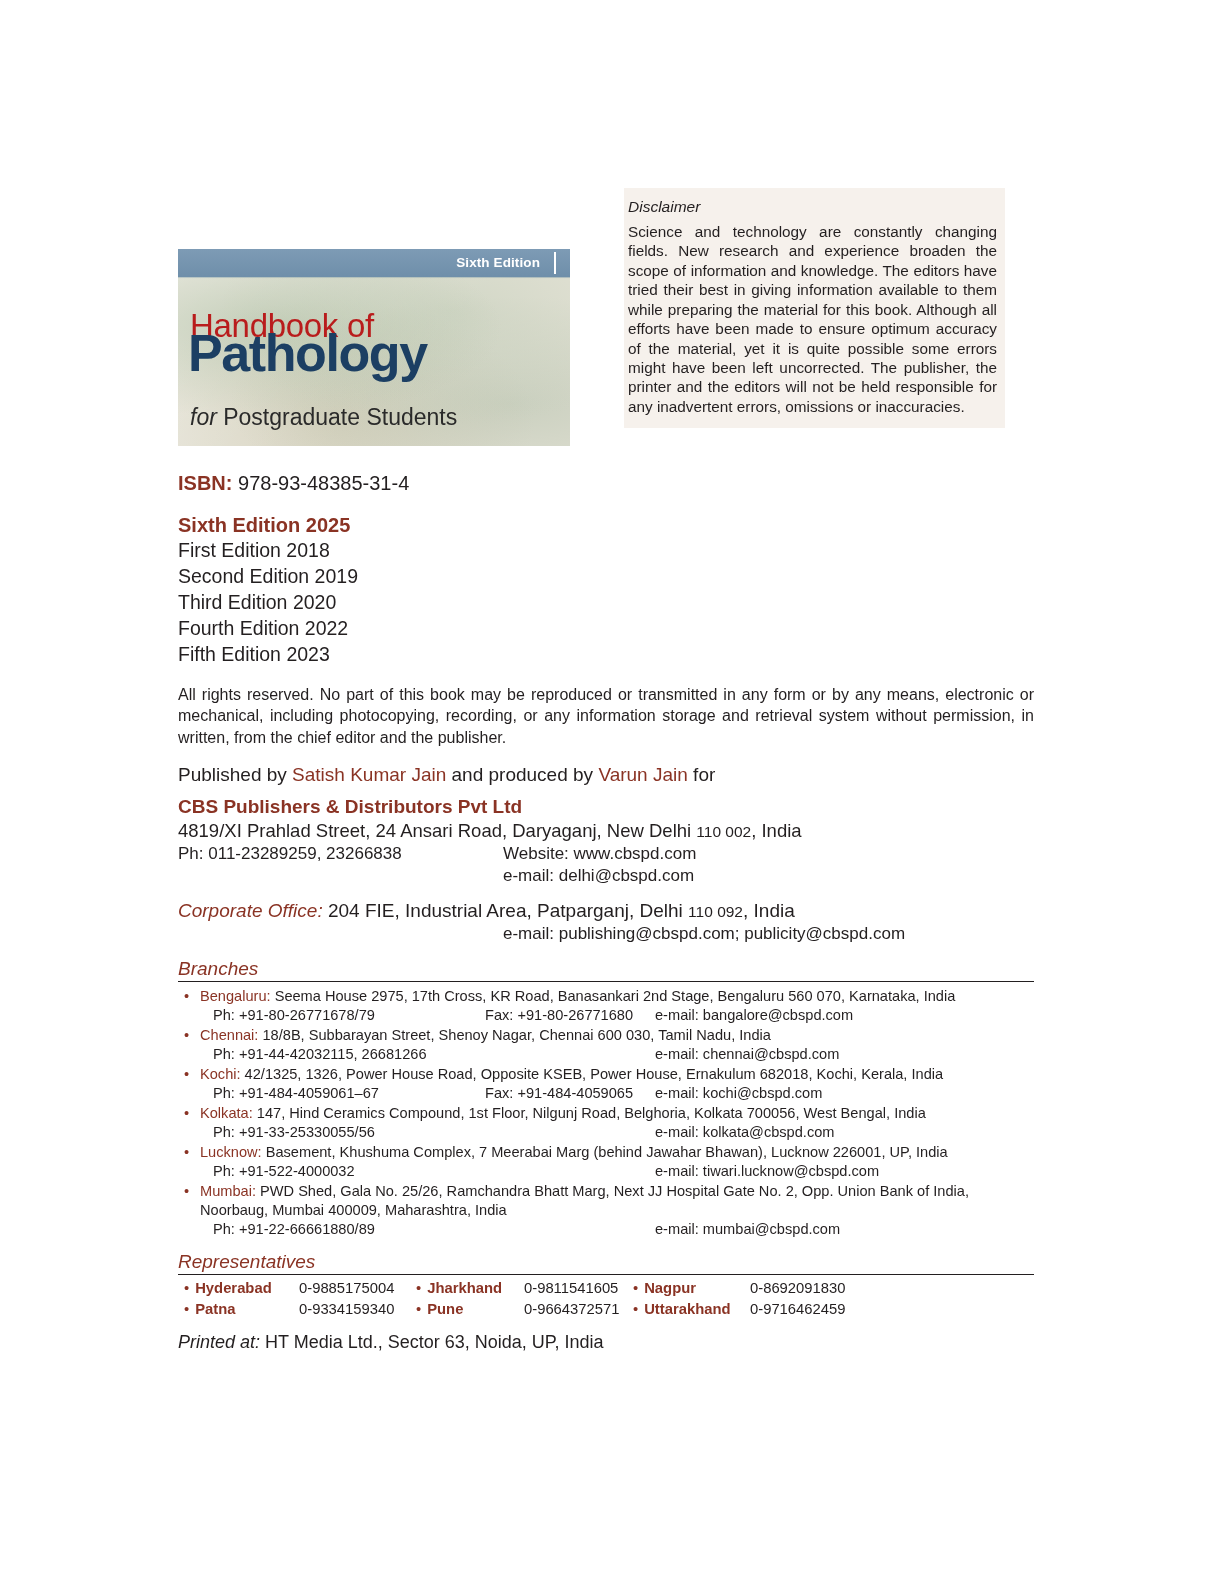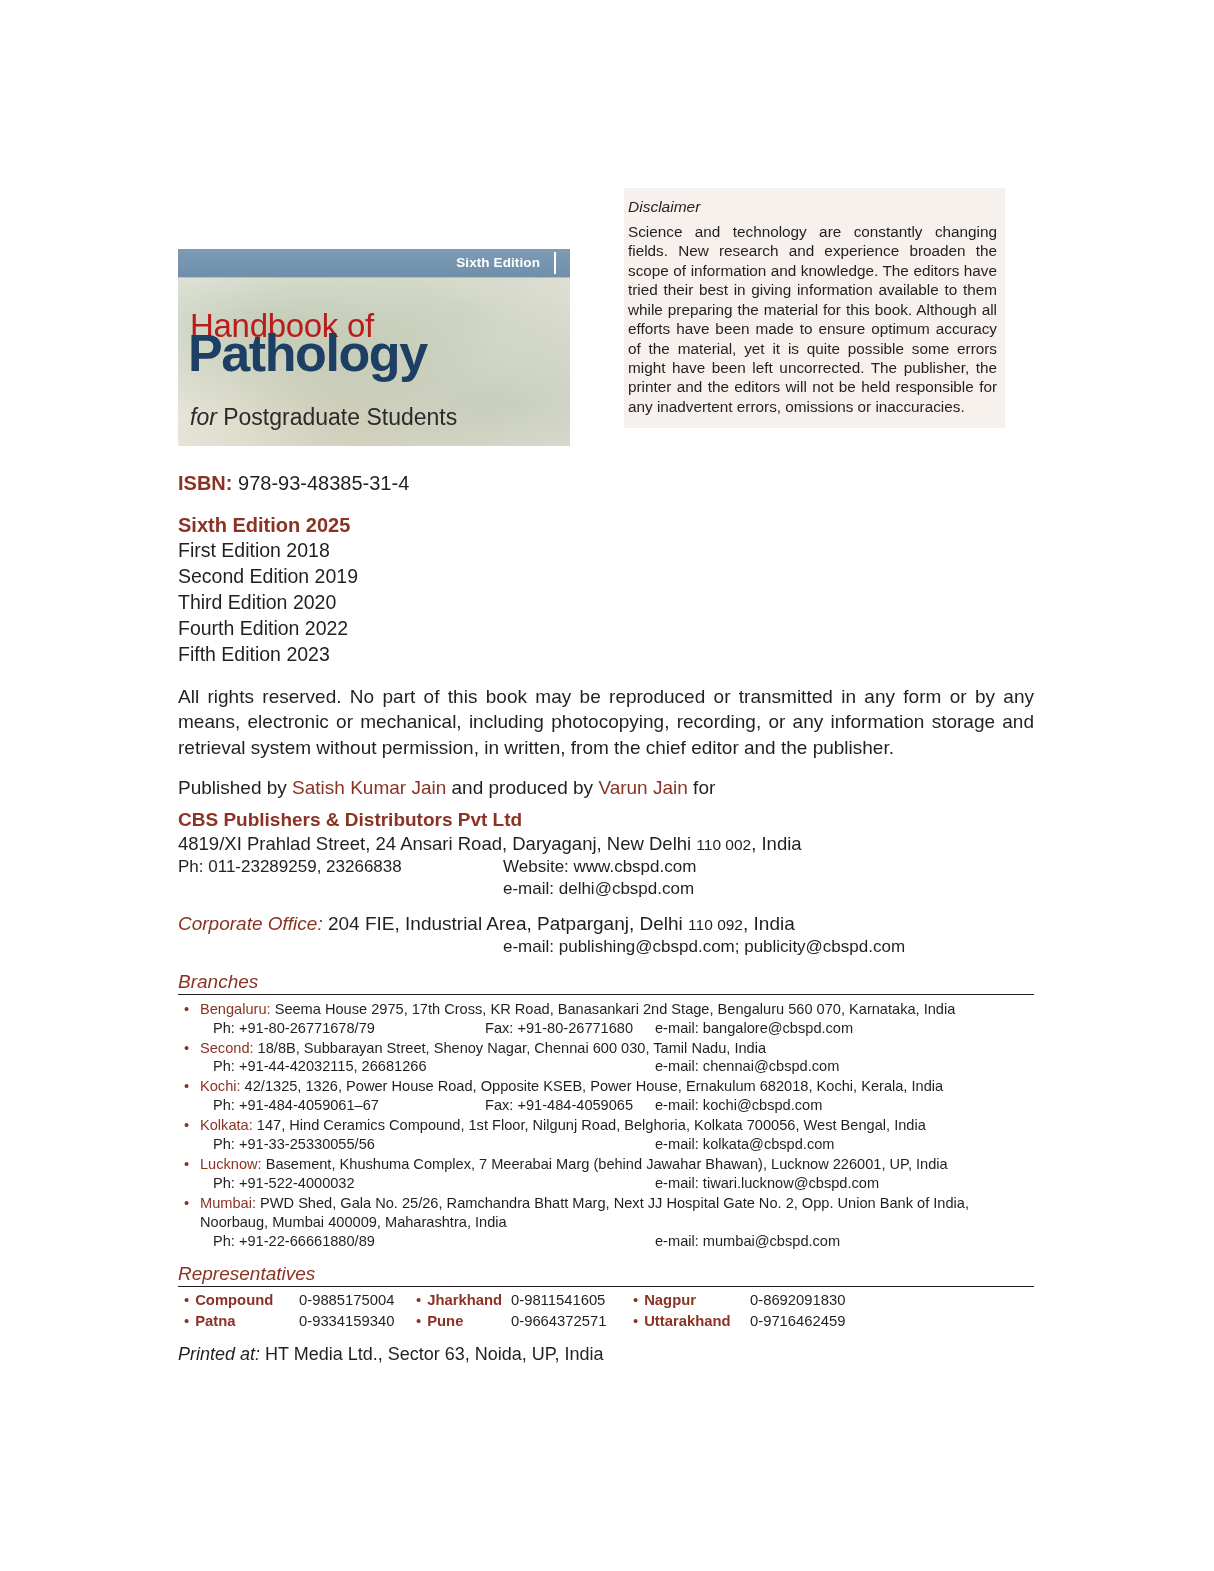--- a/index.html
+++ b/index.html
@@ -139,21 +139,21 @@
     font-size: 20px;
     font-weight: bold;
     color: #8a3324;
     line-height: 1.3;
   }
   .edition-list .ed {
     font-size: 19.5px;
     line-height: 1.33;
   }
   .rights {
-    font-size: 19px;
+    font-size: 16px;
     line-height: 1.35;
     text-align: justify;
     margin-top: 2px;
     margin-bottom: 16px;
   }
   .published {
     font-size: 19px;
     margin-bottom: 10px;
   }
   .published .name { color: #8a3324; }
@@ -227,21 +227,21 @@
     font-size: 14.8px;
     height: 21px;
   }
   .rep-cell { position: absolute; }
   .rep-cell .bullet { color: #8a3324; margin-right: 6px; }
   .rep-cell .rname { color: #8a3324; font-weight: bold; }
   .rep-cell .rnum { color: #231f20; }
   .rc0 { left: 6px; }
   .rc0 .rnum { position: absolute; left: 115px; top: 0; white-space: nowrap; }
   .rc1 { left: 238px; }
-  .rc1 .rnum { position: absolute; left: 95px; top: 0; white-space: nowrap; }
+  .rc1 .rnum { position: absolute; left: 108px; top: 0; white-space: nowrap; }
   .rc2 { left: 455px; }
   .rc2 .rnum { position: absolute; left: 117px; top: 0; white-space: nowrap; }
 
   .printed {
     font-size: 18px;
     margin-top: 10px;
   }
   .printed .it { font-style: italic; }
 </style>
 </head>
@@ -318,21 +318,21 @@
     <span class="city">Bengaluru:</span><span> Seema House 2975, 17th Cross, KR Road, Banasankari 2nd Stage, Bengaluru 560 070, Karnataka, India</span>
     <div class="contacts">
       <span class="c1">Ph: +91-80-26771678/79</span>
       <span class="c2">Fax: +91-80-26771680</span>
       <span class="c3">e-mail: bangalore@cbspd.com</span>
     </div>
   </div>
 
   <div class="branch">
     <span class="bullet">•</span>
-    <span class="city">Second:</span><span> 18/8B, Subbarayan Street, Shenoy Nagar, Chennai 600 030, Tamil Nadu, India</span>
+    <span class="city">Chennai:</span><span> 18/8B, Subbarayan Street, Shenoy Nagar, Chennai 600 030, Tamil Nadu, India</span>
     <div class="contacts">
       <span class="c1">Ph: +91-44-42032115, 26681266</span>
       <span class="c2w">e-mail: chennai@cbspd.com</span>
     </div>
   </div>
 
   <div class="branch">
     <span class="bullet">•</span>
     <span class="city">Kochi:</span><span> 42/1325, 1326, Power House Road, Opposite KSEB, Power House, Ernakulum 682018, Kochi, Kerala, India</span>
     <div class="contacts">
@@ -368,21 +368,21 @@
       <span class="c2w">e-mail: mumbai@cbspd.com</span>
     </div>
   </div>
 
   <div class="sec-head">Representatives</div>
   <div class="rule"></div>
 
   <div id="reps">
     <div class="rep-row">
       <span class="rep-cell rc0">
-        <span class="bullet">•</span><span class="rname">Compound</span><span class="rnum">0-9885175004</span>
+        <span class="bullet">•</span><span class="rname">Hyderabad</span><span class="rnum">0-9885175004</span>
       </span>
       <span class="rep-cell rc1">
         <span class="bullet">•</span><span class="rname">Jharkhand</span><span class="rnum">0-9811541605</span>
       </span>
       <span class="rep-cell rc2">
         <span class="bullet">•</span><span class="rname">Nagpur</span><span class="rnum">0-8692091830</span>
       </span>
     </div>
     <div class="rep-row">
       <span class="rep-cell rc0">

